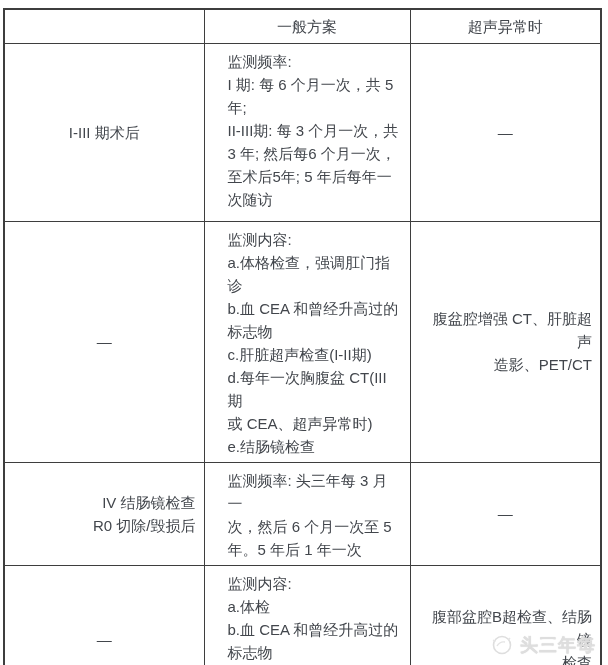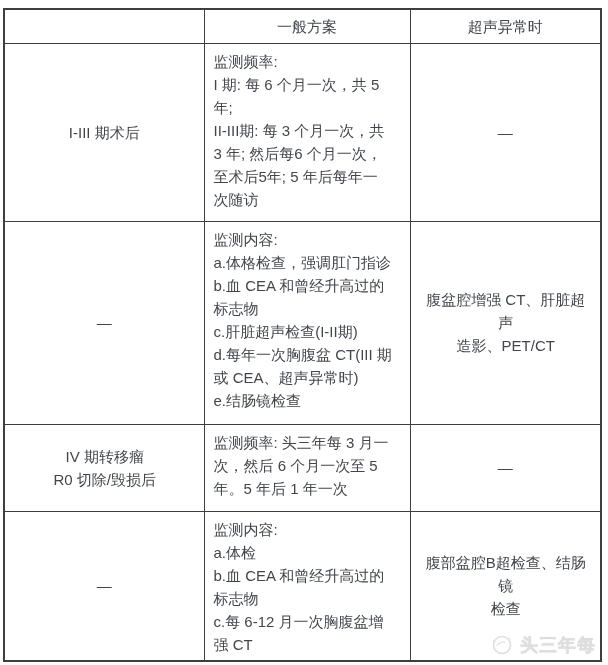--- a/index.html
+++ b/index.html
@@ -45,24 +45,24 @@
     padding: 2px 6px;
   }
   .cell-center {
     text-align: center;
     vertical-align: middle;
     padding: 4px 14px;
   }
   .cell-left-top {
     text-align: left;
     vertical-align: top;
-    padding: 6px 8px 4px 9px;
+    padding: 6px 8px 4px 23px;
   }
   .cell-left-middle {
-    text-align: center;
+    text-align: right;
     vertical-align: middle;
     padding: 4px 8px 4px 9px;
   }
   tr.row-1 { height: 178px; }
   tr.row-2 { height: 203px; }
   tr.row-3 { height: 87px; }
   tr.row-4 { height: 142px; }
   .watermark {
     position: absolute;
     right: 12px;
@@ -122,21 +122,21 @@
 b.血 CEA 和曾经升高过的
 标志物
 c.肝脏超声检查(I-II期)
 d.每年一次胸腹盆 CT(III 期
 或 CEA、超声异常时)
 e.结肠镜检查</td>
         <td class="cell-left-middle">腹盆腔增强 CT、肝脏超声
 造影、PET/CT</td>
       </tr>
       <tr class="row-3">
-        <td class="cell-left-middle">IV 期转移瘤
+        <td class="cell-left-middle">IV 结肠镜检查
 R0 切除/毁损后</td>
         <td class="cell-left-top">监测频率: 头三年每 3 月一
 次，然后 6 个月一次至 5
 年。5 年后 1 年一次</td>
         <td class="cell-center">—</td>
       </tr>
       <tr class="row-4">
         <td class="cell-center">—</td>
         <td class="cell-left-top">监测内容:
 a.体检

